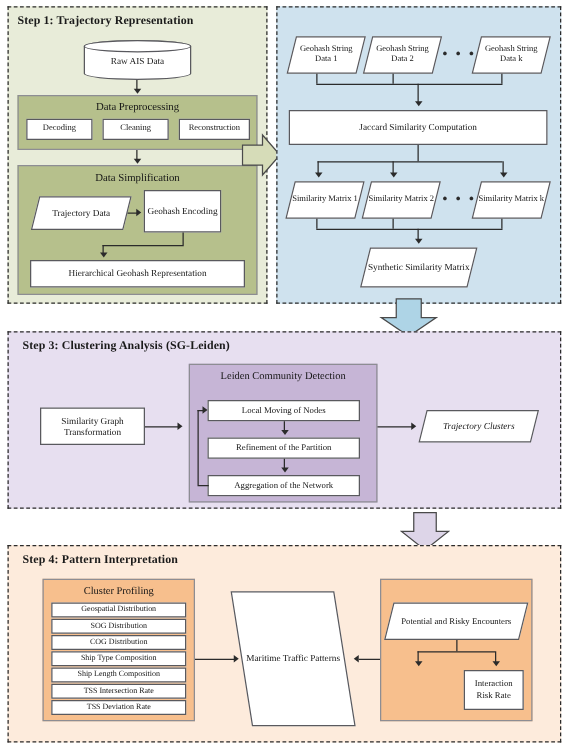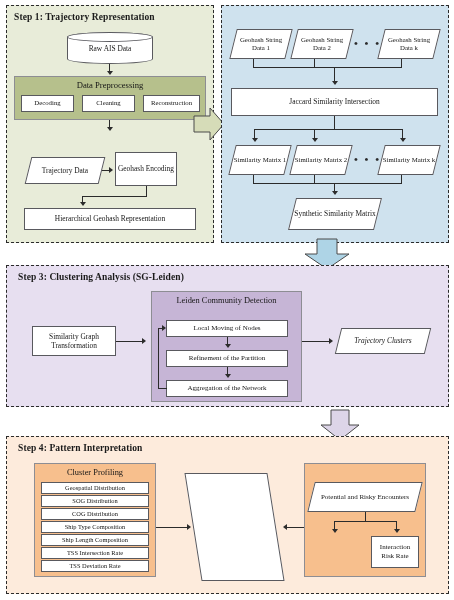--- a/index.html
+++ b/index.html
@@ -89,20 +89,23 @@
   <div class="node sm" style="left:82px;top:95px;width:53px;height:17px;">
       <span>Cleaning</span>
     </div>
   <div class="node sm" style="left:143px;top:95px;width:57px;height:17px;">
       <span>Reconstruction</span>
     </div>
 
   <div class="ln lnv" style="left:109px;top:120px;height:8px;"></div>
   <div class="arw-d" style="left:106.5px;top:127px;"></div>
 
+  <div class="group" style="left:14px;top:132px;width:192px;height:104px;background:#b6c08c;">
+    <div class="group-title" style="top:4px;">Data Simplification</div>
+  </div>
 
   <div class="para" style="left:28px;top:157px;width:74px;height:27px;"></div>
   <div class="para-wrap" style="left:28px;top:157px;width:74px;height:27px;">
       <span>Trajectory Data</span>
     </div>
 
   <div class="node" style="left:115px;top:152px;width:62px;height:34px;">
       <span>Geohash Encoding</span>
     </div>
 
@@ -142,21 +145,21 @@
     </div>
 
   <div class="ln lnv" style="left:253px;top:59px;height:8px;"></div>
   <div class="ln lnv" style="left:314px;top:59px;height:8px;"></div>
   <div class="ln lnv" style="left:401px;top:59px;height:8px;"></div>
   <div class="ln lnh" style="left:253px;top:67px;width:149px;"></div>
   <div class="ln lnv" style="left:334px;top:67px;height:15px;"></div>
   <div class="arw-d" style="left:331.5px;top:81px;"></div>
 
   <div class="node" style="left:231px;top:88px;width:207px;height:28px;">
-      <span>Jaccard Similarity Intersection</span>
+      <span>Jaccard Similarity Computation</span>
     </div>
 
   <div class="ln lnv" style="left:334px;top:116px;width:1px;height:13px;"></div>
   <div class="ln lnh" style="left:254px;top:129px;width:148px;"></div>
   <div class="ln lnv" style="left:254px;top:129px;height:10px;"></div>
   <div class="arw-d" style="left:251.5px;top:138px;"></div>
   <div class="ln lnv" style="left:314px;top:129px;height:10px;"></div>
   <div class="arw-d" style="left:311.5px;top:138px;"></div>
   <div class="ln lnv" style="left:402px;top:129px;height:10px;"></div>
   <div class="arw-d" style="left:399.5px;top:138px;"></div>
@@ -263,20 +266,23 @@
       <span>TSS Intersection Rate</span>
     </div>
   <div class="node tiny" style="left:41px;top:560px;width:108px;height:12px;">
       <span>TSS Deviation Rate</span>
     </div>
 
   <div class="ln lnh" style="left:156px;top:527px;width:32px;"></div>
   <div class="arw-r" style="left:187px;top:524px;"></div>
 
   <div class="para para-r" style="left:193px;top:473px;width:83px;height:108px;"></div>
+  <div class="para-wrap" style="left:193px;top:473px;width:83px;height:108px;">
+      <span>Maritime Traffic Patterns</span>
+    </div>
 
   <div class="ln lnh" style="left:287px;top:527px;width:32px;"></div>
   <div class="arw-l" style="left:283px;top:524px;"></div>
 
   <div class="group" style="left:304px;top:463px;width:122px;height:114px;background:#f7bf8d;">
     <div class="group-title" style="top:19px;font-size:10px;">Interaction Analysis</div>
   </div>
   <div class="para" style="left:311px;top:482px;width:108px;height:30px;"></div>
   <div class="para-wrap" style="left:311px;top:482px;width:108px;height:30px;font-size:7px;">
       <span>Potential and Risky Encounters</span>

